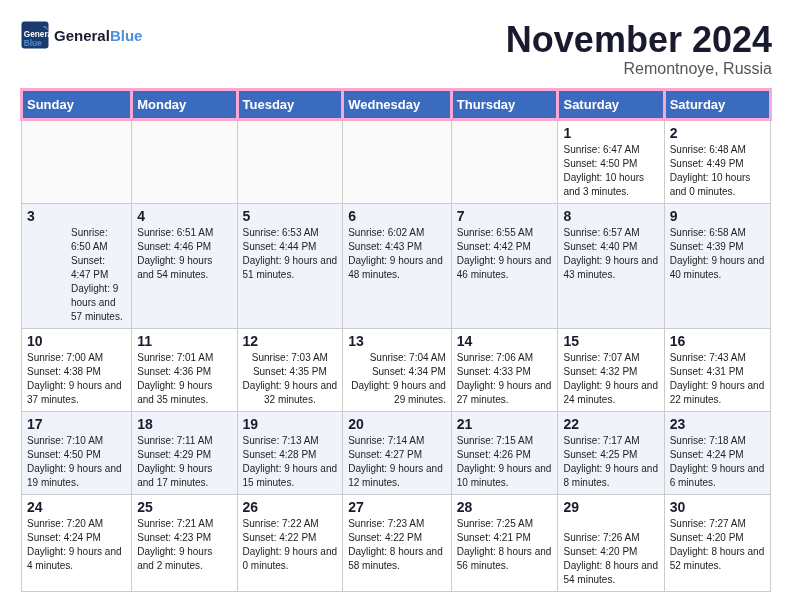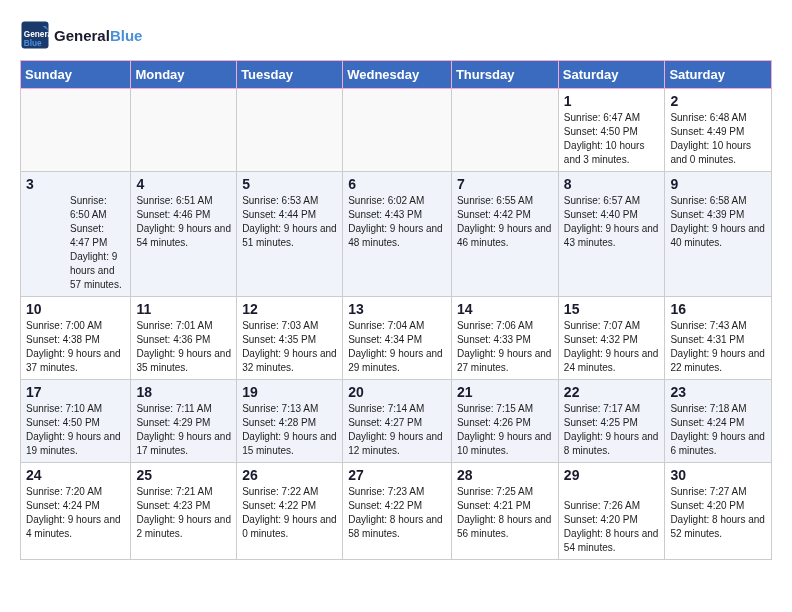--- a/index.html
+++ b/index.html
@@ -43,21 +43,21 @@
       border-collapse: collapse;
       font-size: 11px;
     }
     thead tr th {
       background-color: #3a6bbf;
       color: #fff;
       padding: 6px 4px;
       text-align: left;
       font-size: 13px;
       font-weight: bold;
-      border: 1px solid #f9a8d4;
+      border: 3px solid #f9a8d4;
     }
     tbody tr td {
       border: 1px solid #ccc;
       vertical-align: top;
       padding: 4px 5px;
       height: 80px;
       width: 113px;
       background: #fff;
     }
     tbody tr:nth-child(even) td {
@@ -87,20 +87,24 @@
     <svg class="logo-icon" viewBox="0 0 40 40">
       <rect x="2" y="2" width="36" height="36" rx="4" fill="#1a3a6b"></rect>
       <text x="5" y="22" font-family="Arial" font-weight="bold" font-size="11" fill="white">General</text>
       <text x="5" y="34" font-family="Arial" font-weight="bold" font-size="11" fill="#4a90d9">Blue</text>
       <polygon points="30,8 38,14 34,8" fill="#4a90d9"></polygon>
     </svg>
     <div>
       <div style="font-weight:bold;font-size:15px;color:#1a1a2e;">General<span style="color:#4a90d9">Blue</span></div>
     </div>
   </div>
+  <div class="title-area">
+    <div class="month-title">November 2024</div>
+    <div class="location">Remontnoye, Russia</div>
+  </div>
 </div>
 
 <table>
   <thead>
     <tr>
     <th>Sunday</th>
         <th>Monday</th>
         <th>Tuesday</th>
         <th>Wednesday</th>
         <th>Thursday</th>
@@ -180,27 +184,27 @@
 Daylight: 9 hours and 37 minutes.</div>
         </td>
         <td>
           <span class="day-number">11</span>
           <div class="day-info" style="white-space: pre-line;">Sunrise: 7:01 AM
 Sunset: 4:36 PM
 Daylight: 9 hours and 35 minutes.</div>
         </td>
         <td>
           <span class="day-number">12</span>
-          <div class="day-info" style="white-space: pre-line;">Sunrise: 7:03 AM
+          <div class="day-info" style="white-space: pre-line; text-align: center;">Sunrise: 7:03 AM
 Sunset: 4:35 PM
 Daylight: 9 hours and 32 minutes.</div>
         </td>
         <td>
           <span class="day-number">13</span>
-          <div class="day-info" style="white-space: pre-line;">Sunrise: 7:04 AM
+          <div class="day-info" style="white-space: pre-line; text-align: right;">Sunrise: 7:04 AM
 Sunset: 4:34 PM
 Daylight: 9 hours and 29 minutes.</div>
         </td>
         <td>
           <span class="day-number">14</span>
           <div class="day-info" style="white-space: pre-line;">Sunrise: 7:06 AM
 Sunset: 4:33 PM
 Daylight: 9 hours and 27 minutes.</div>
         </td>
         <td>

